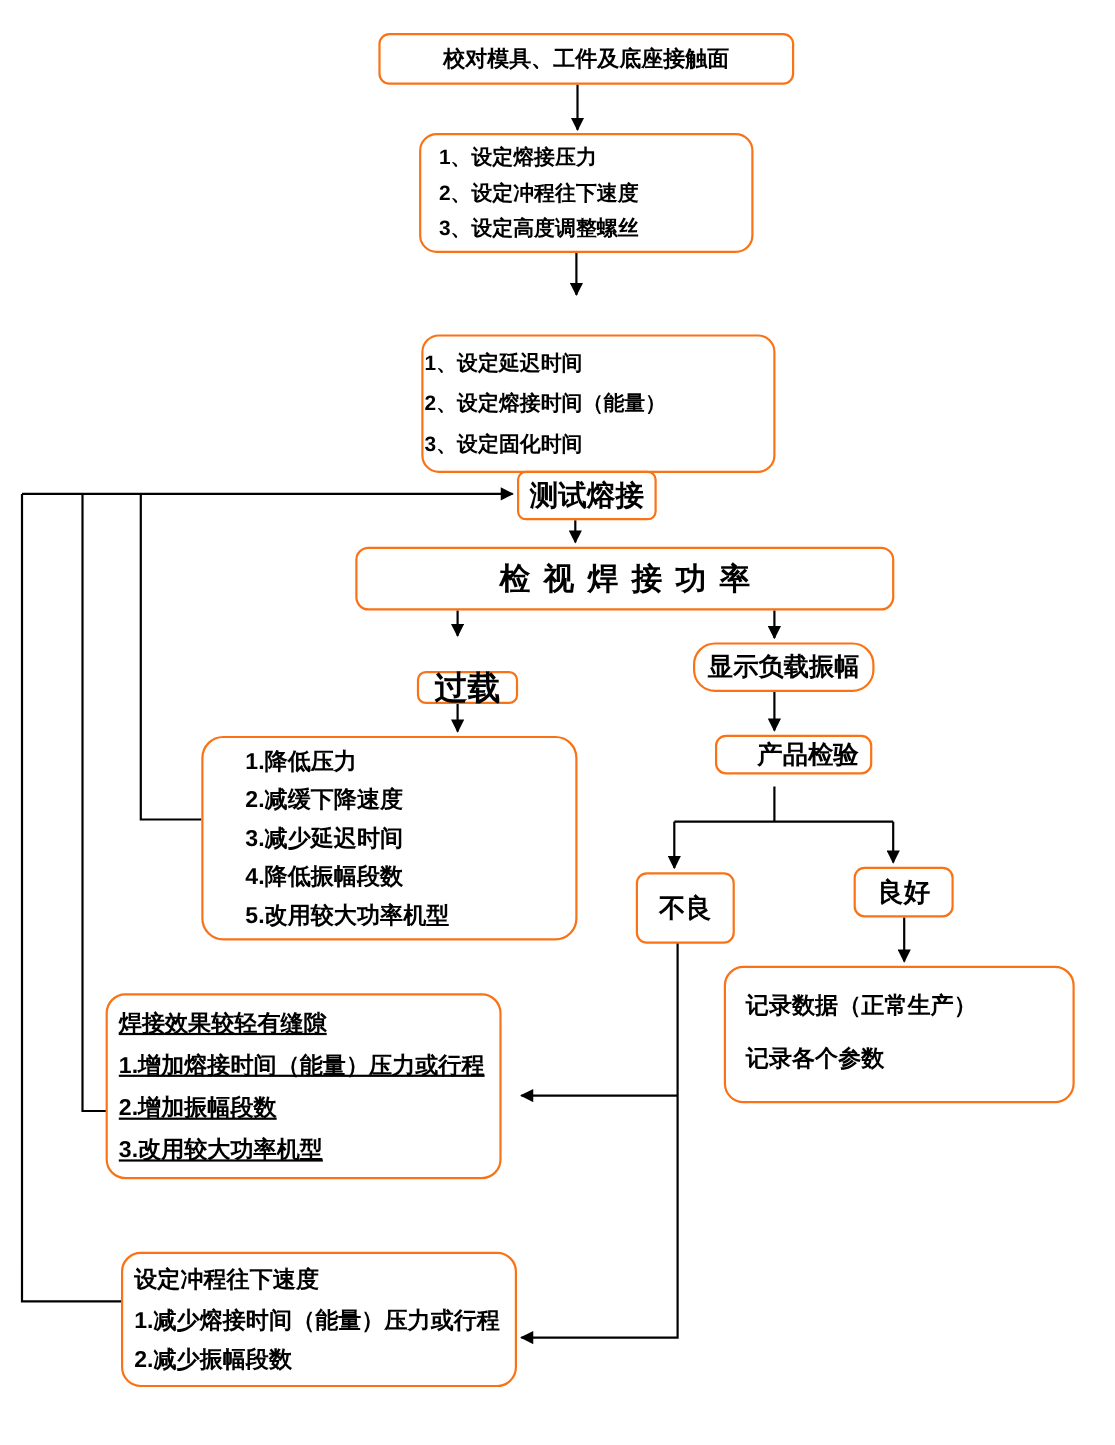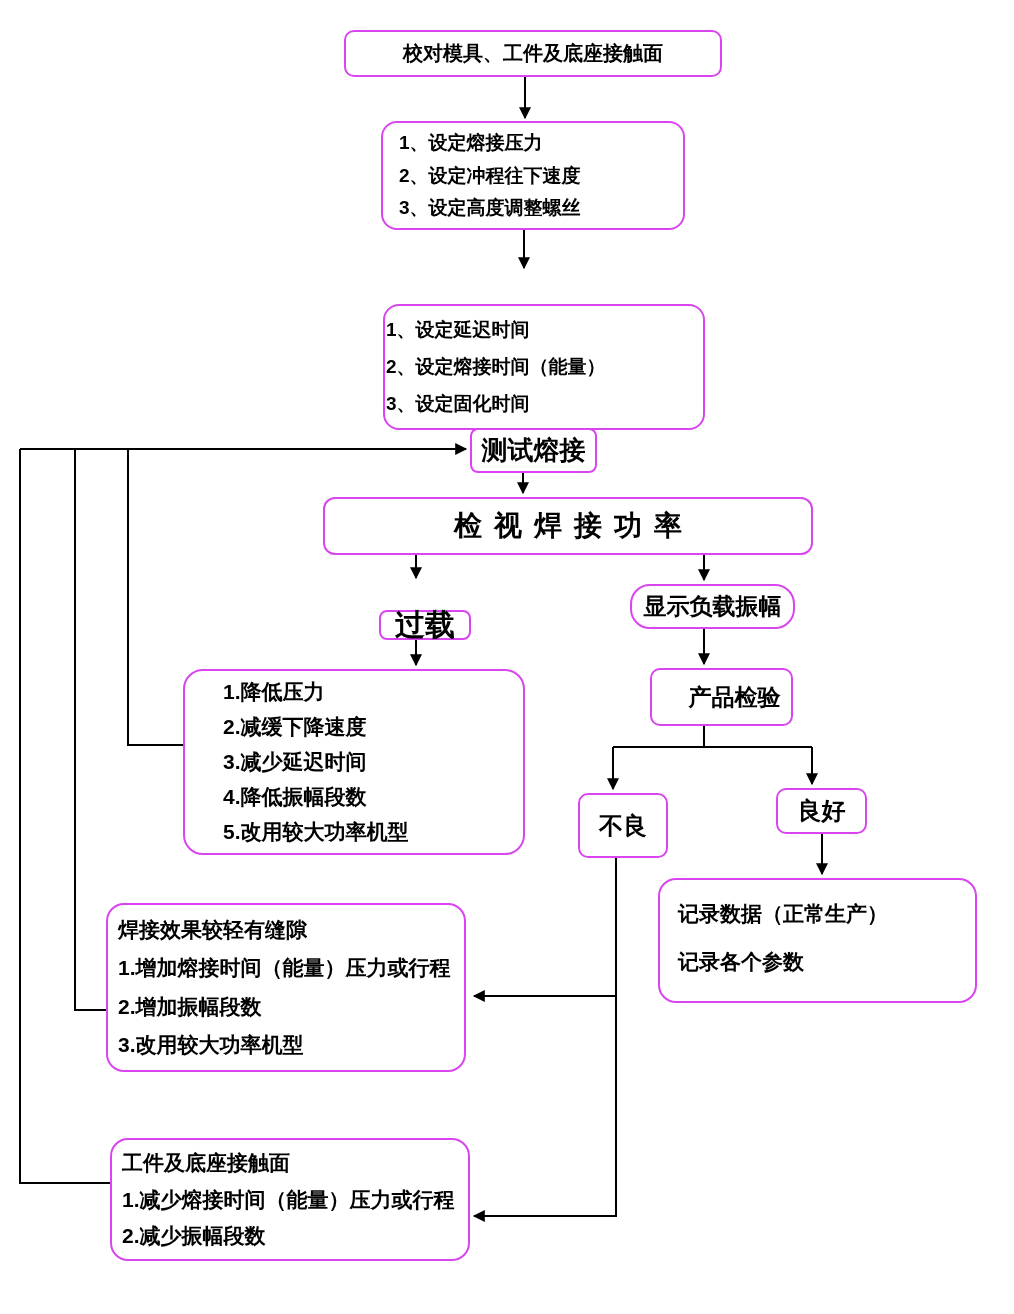--- a/index.html
+++ b/index.html
@@ -26,21 +26,21 @@
   svg.connectors path.c {
     fill: none;
     stroke: #000000;
     stroke-width: 2;
     stroke-linejoin: miter;
   }
   .node {
     position: absolute;
     box-sizing: border-box;
     background: #ffffff;
-    border: 2px solid #d946ef;
+    border: 2px solid #f97316;
     font-weight: bold;
     color: #000000;
     display: flex;
     align-items: center;
     justify-content: center;
     white-space: nowrap;
   }
   .node.multi {
     flex-direction: column;
     align-items: flex-start;
@@ -51,26 +51,26 @@
 
   
   #node-calibrate      { left:344px; top:30px;   width:378px; height:47px;  border-radius:10px; font-size:20px; }
   #node-params1        { left:381px; top:121px;  width:304px; height:109px; border-radius:16px; font-size:19px; padding-left:16px; }
   #node-params2        { left:383px; top:272px;  width:322px; height:126px; border-radius:16px; font-size:19px; padding-left:1px;margin-top:32px; }
   #node-test-weld      { left:470px; top:428px;  width:127px; height:45px;  border-radius:8px;  font-size:26px;font-family:Liberation Mono, monospace; }
   #node-check-power    { left:323px; top:497px;  width:490px; height:58px;  border-radius:12px; font-size:28px; letter-spacing:12px; text-indent:12px; }
   #node-overload       { left:379px; top:582px;  width:92px;  height:30px;  border-radius:8px;  font-size:30px;margin-top:28px; }
   #node-load-amplitude { left:630px; top:584px;  width:165px; height:45px;  border-radius:20px;  font-size:23px; }
   #node-overload-fix   { left:183px; top:669px;  width:342px; height:186px; border-radius:20px; font-size:21px; padding-left:38px; }
-  #node-inspection     { left:650px; top:668px;  width:143px; height:58px;  border-radius:10px; font-size:23px;padding-left:26px; }
+  #node-inspection     { left:650px; top:668px;  width:143px; height:36px;  border-radius:10px; font-size:23px;padding-left:26px; }
   #node-bad            { left:578px; top:793px;  width:90px;  height:65px;  border-radius:10px; font-size:24px; }
   #node-good           { left:776px; top:788px;  width:91px;  height:46px;  border-radius:10px; font-size:24px; }
   #node-record         { left:658px; top:878px;  width:319px; height:125px; border-radius:18px; font-size:21px;
                          justify-content:flex-start; padding:20px 0 0 18px; row-gap:20px; }
-  #node-gap-fix        { left:106px; top:903px;  width:360px; height:169px; border-radius:18px; font-size:21px; padding-left:10px; }
+  #node-gap-fix        { left:96px; top:903px;  width:360px; height:169px; border-radius:18px; font-size:21px; padding-left:10px;text-decoration:underline; }
   #node-flash-fix      { left:110px; top:1138px; width:360px; height:123px; border-radius:18px; font-size:21px; padding-left:10px; }
 </style>
 </head>
 <body>
 
 <div class="canvas">
 
   <svg class="connectors" viewBox="0 0 1014 1314" xmlns="http://www.w3.org/2000/svg">
     <defs>
       <marker id="ah" viewBox="0 0 10 10" refX="9" refY="5" markerWidth="7" markerHeight="6" orient="auto">
@@ -140,18 +140,18 @@
   </div>
 
   <div class="node multi" id="node-gap-fix">
     <span class="line">焊接效果较轻有缝隙</span>
     <span class="line">1.增加熔接时间（能量）压力或行程</span>
     <span class="line">2.增加振幅段数</span>
     <span class="line">3.改用较大功率机型</span>
   </div>
 
   <div class="node multi" id="node-flash-fix">
-    <span class="line">工件及底座接触面</span>
+    <span class="line">设定冲程往下速度</span>
     <span class="line">1.减少熔接时间（能量）压力或行程</span>
     <span class="line">2.减少振幅段数</span>
   </div>
 
 </div>
 
 </body></html>

